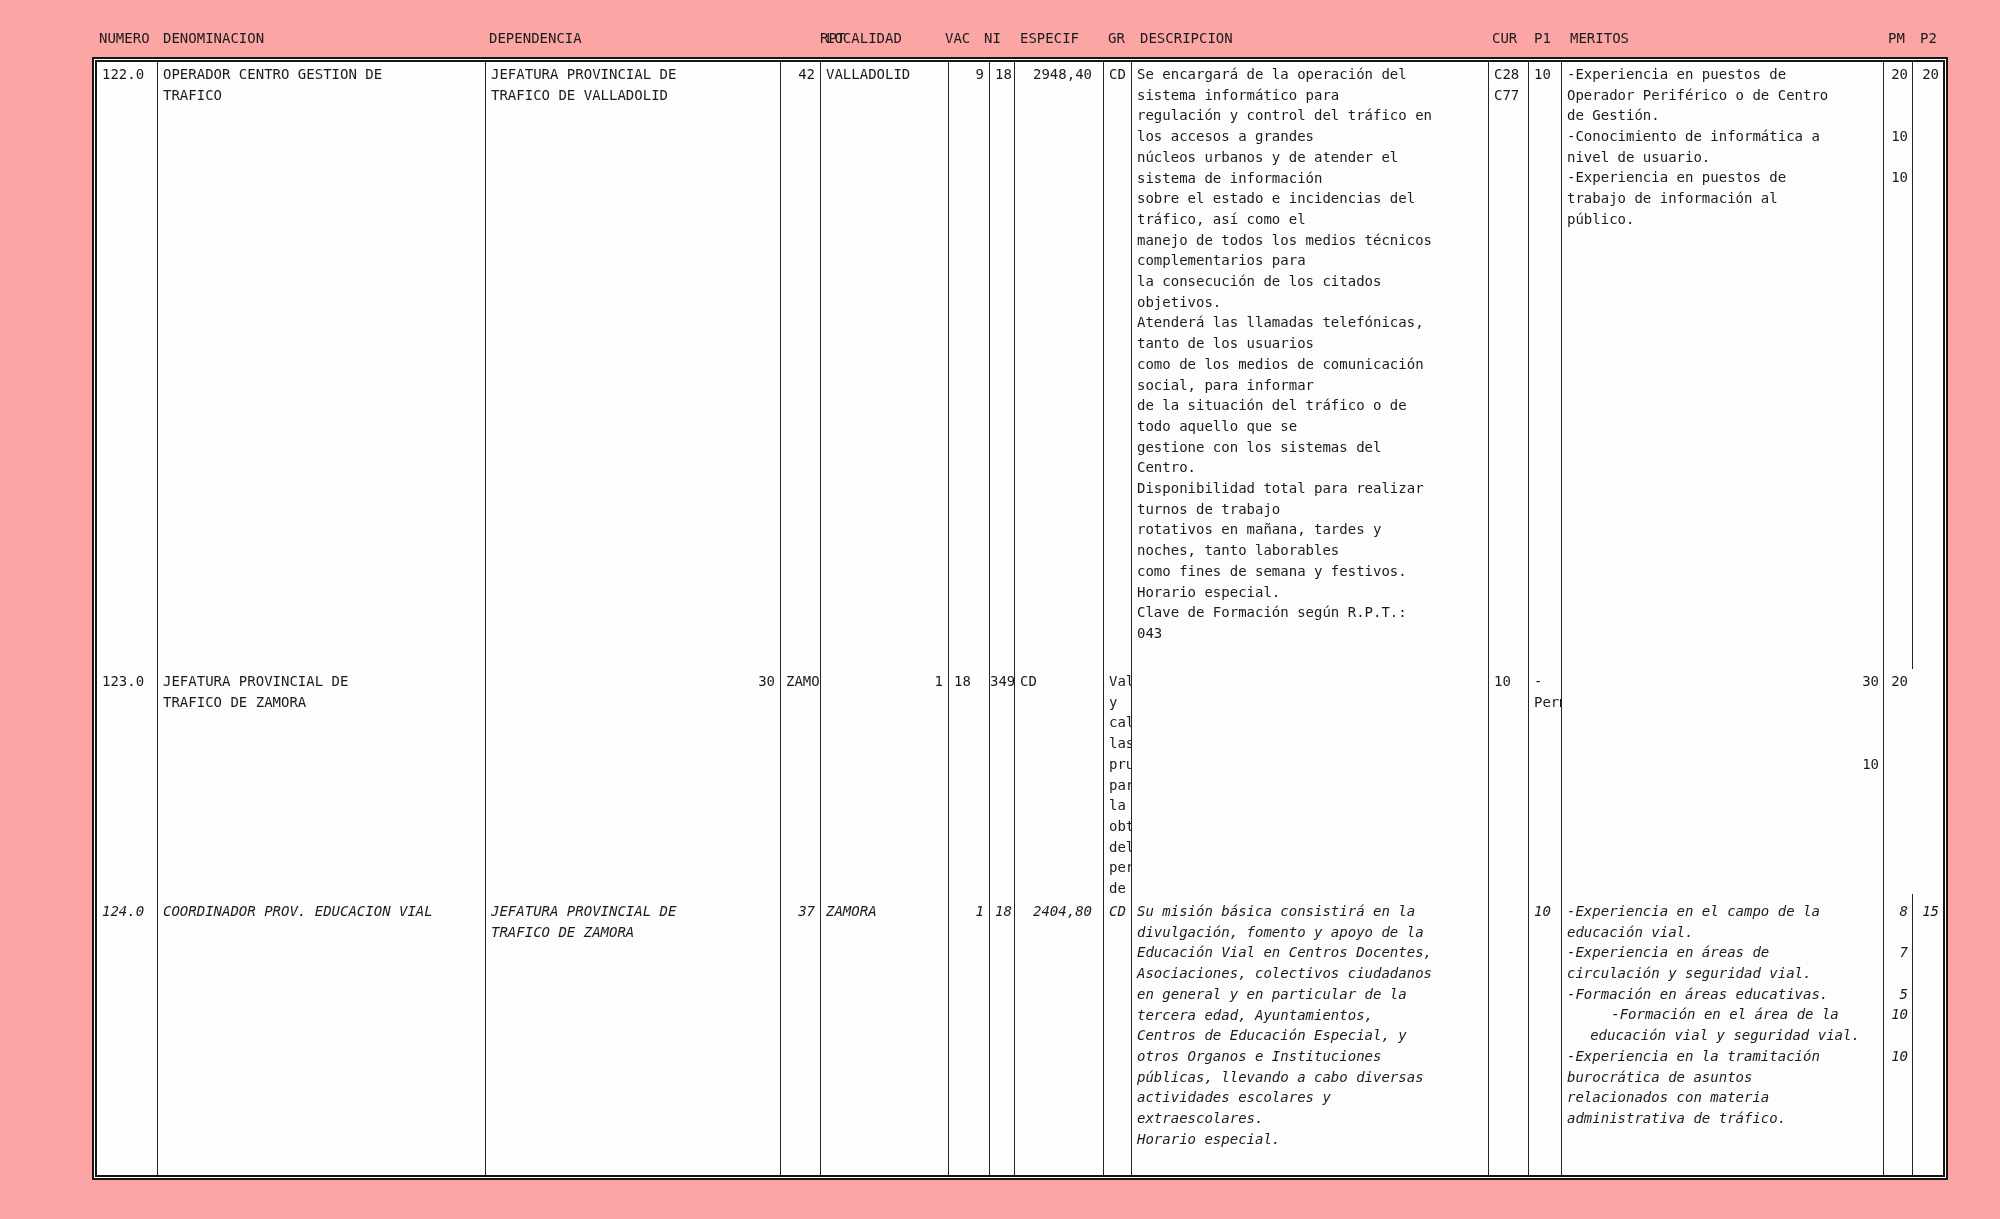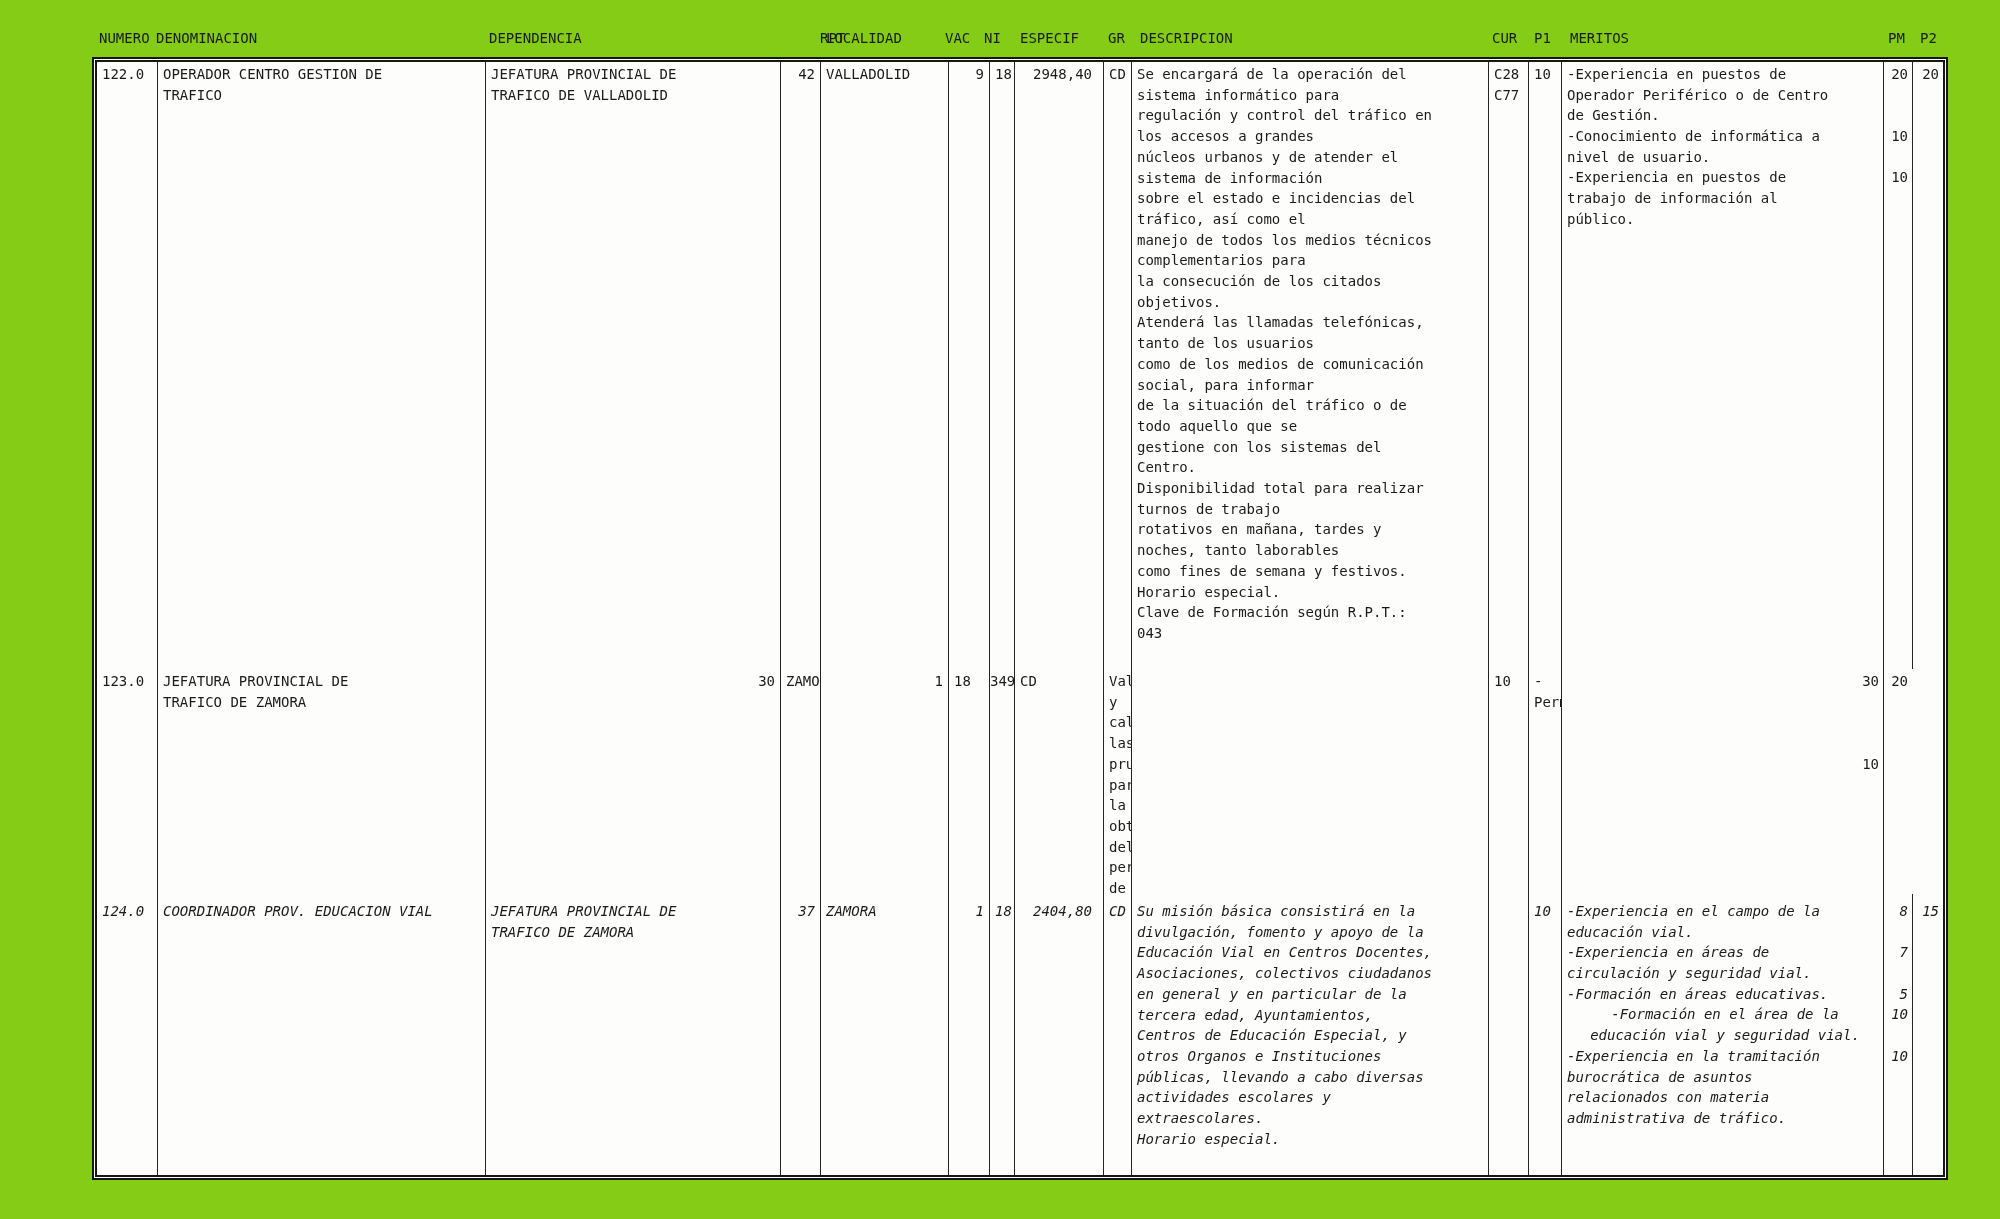--- a/index.html
+++ b/index.html
@@ -1,28 +1,28 @@
 <!DOCTYPE html>
 <html><head>
 <meta charset="utf-8">
 <style>
   html,body{margin:0;padding:0;background:#e8e8e8;}
   .sheet{
     position:relative;
     width:2000px;height:1219px;
-    background:#84cc16;
+    background:#fca5a5;
     font-family:"DejaVu Sans Mono","Liberation Mono",monospace;
     font-size:14px;
     line-height:20.7px;
     color:#1b1b1b;
     overflow:hidden;
   }
   
   .colhead{position:absolute;top:28px;white-space:nowrap;}
-  .h0{left:99px}.h1{left:156px}.h2{left:489px}.h3{left:820px}.h4{left:826px}
+  .h0{left:99px}.h1{left:163px}.h2{left:489px}.h3{left:820px}.h4{left:826px}
   .h5{left:945px}.h6{left:984px}.h7{left:1020px}.h8{left:1108px}.h9{left:1140px}
   .h10{left:1492px}.h11{left:1534px}.h12{left:1570px}.h13{left:1888px}.h14{left:1920px}
 
   
   .table{
     position:absolute;left:92px;top:57px;
     width:1856px;height:1123px;
     border:5px double #161616;
     display:flex;flex-direction:column;
     box-sizing:border-box;

